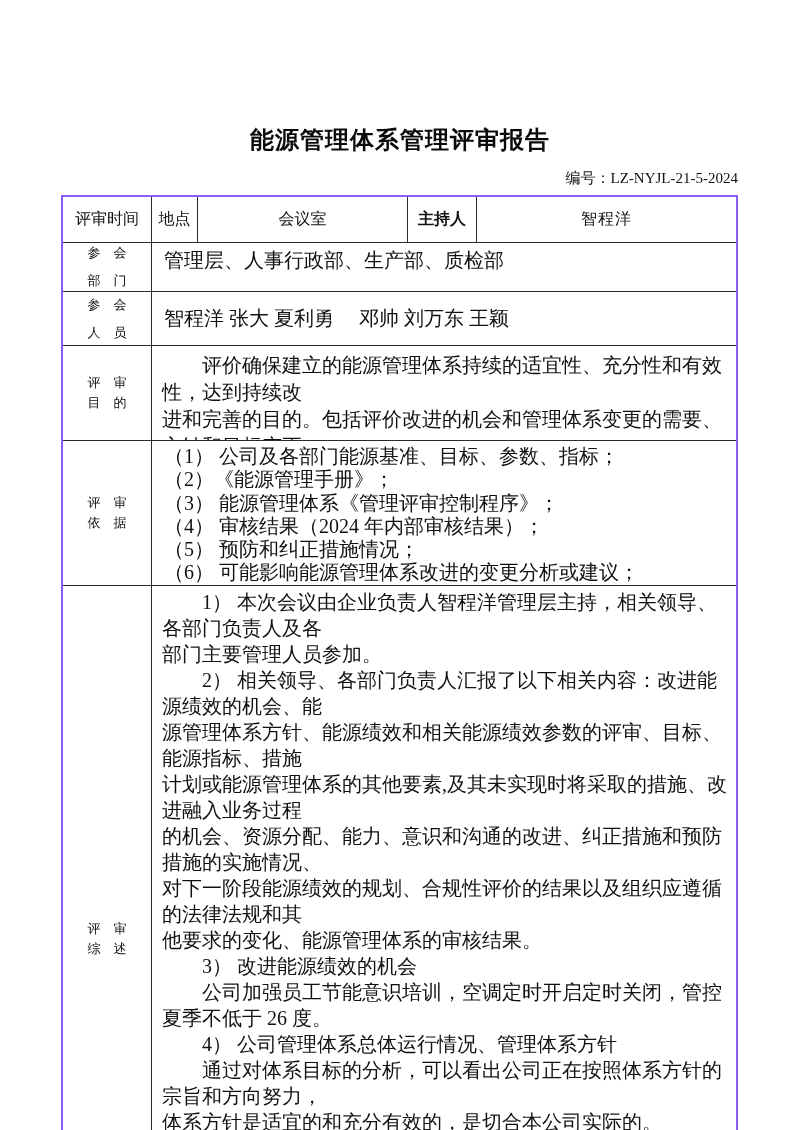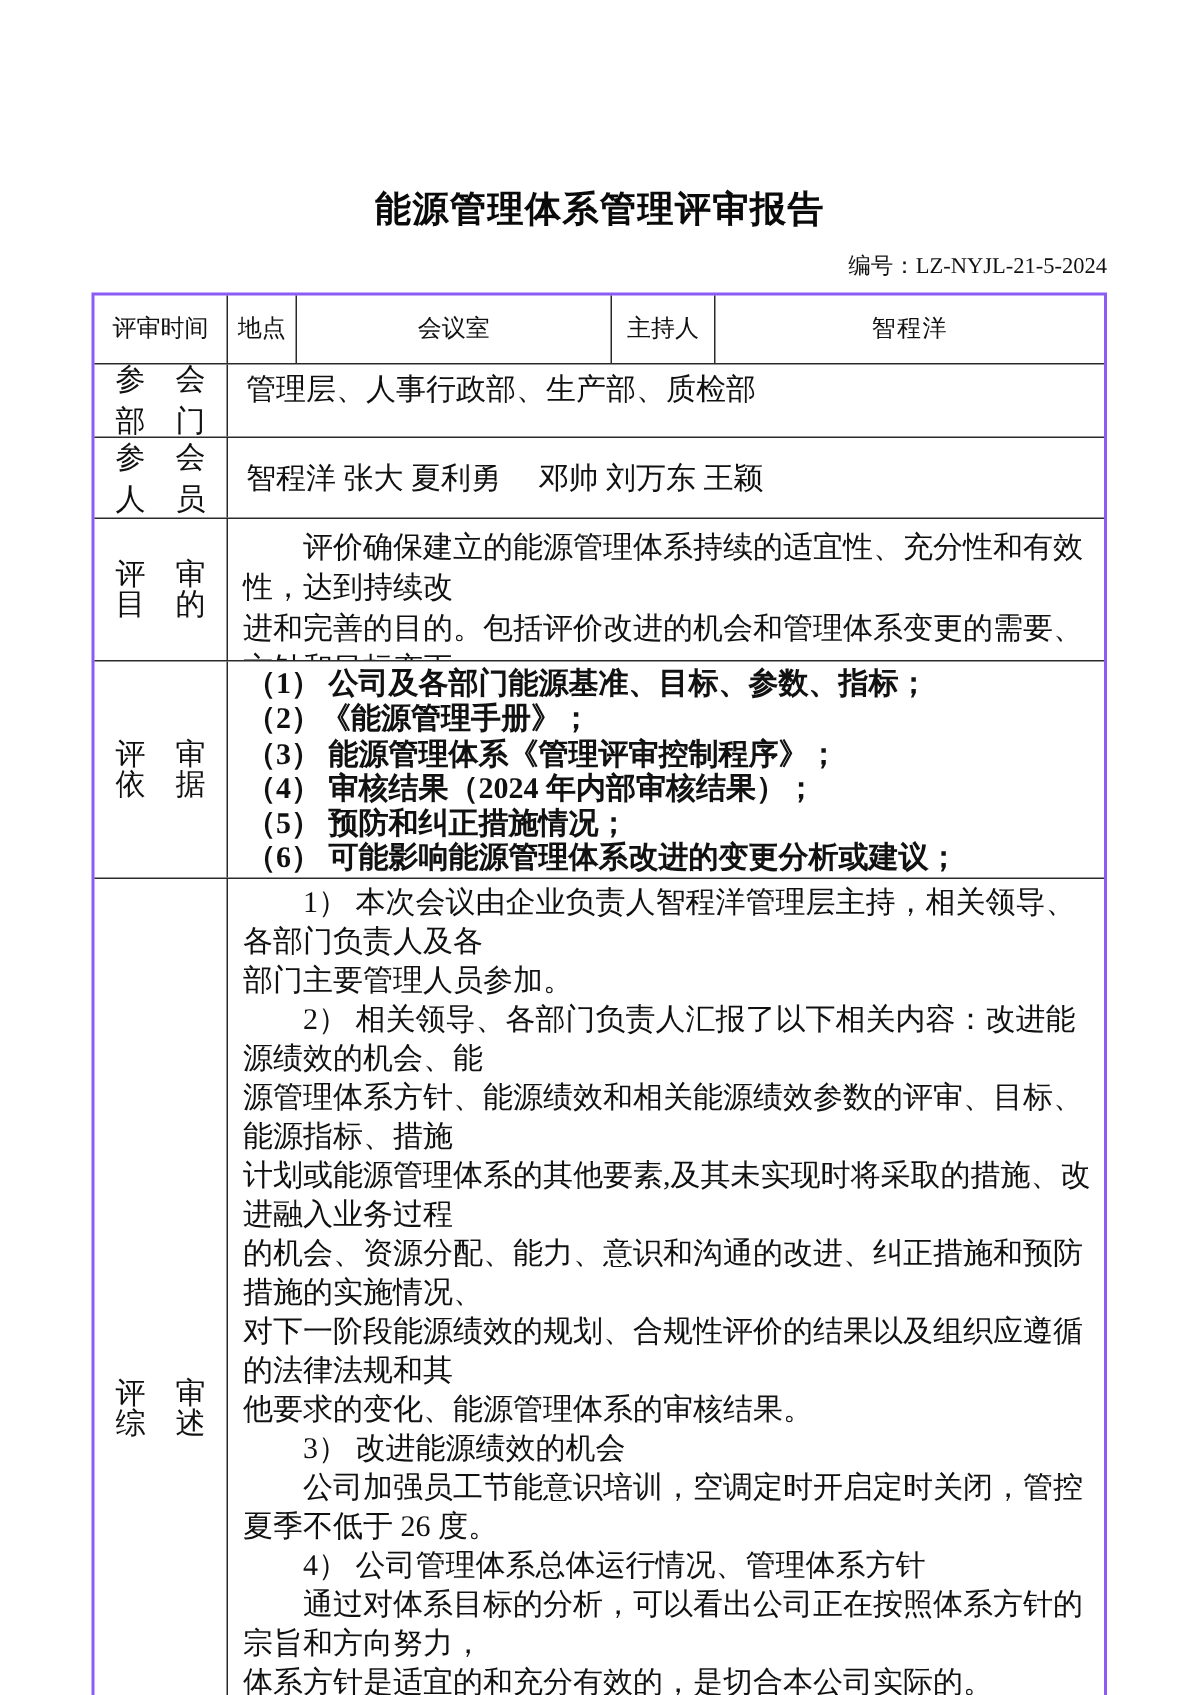--- a/index.html
+++ b/index.html
@@ -35,48 +35,48 @@
   }
   .trow { display: flex; border-top: 1px solid #2b2b2b; }
   .trow:first-child { border-top: none; }
   .tcell { border-left: 1px solid #2b2b2b; }
   .tcell:first-child { border-left: none; }
 
   .label-cell {
     width: 88px; flex: 0 0 88px;
     display: flex; align-items: center; justify-content: center;
     text-align: center;
-    font-size: 20px;
+    font-size: 13px;
     white-space: pre;
   }
   .lh28 { line-height: 28px; }
   .lh34 { line-height: 20px; }
 
   
   .r1 { height: 45px; }
   .r1 .tcell { display: flex; align-items: center; justify-content: center; font-size: 16px; }
   .c-time-label { width: 88px; flex: 0 0 88px; }
   .c-time-value { width: 172px; flex: 0 0 172px; justify-content: flex-start !important; padding-left: 10px; }
   .c-loc-label  { width: 46px; flex: 0 0 46px; }
   .c-loc-value  { width: 210px; flex: 0 0 210px; }
-  .c-host-label { width: 69px; flex: 0 0 69px; }
+  .c-host-label { width: 69px; flex: 0 0 69px; font-weight: bold; }
   .c-host-value { flex: 1 1 auto; font-size: 21px; font-weight: normal; letter-spacing: 1px; }
 
   .r2 { height: 49px; }
   .r3 { height: 54px; }
   .r4 { height: 95px; }
   .r5 { height: 145px; }
   .r6 { min-height: 445px; }
 
   .content-cell { flex: 1 1 auto; font-size: 20px; overflow: hidden; }
 
   .dept-value { padding: 5px 10px 0 12px; line-height: 24px; white-space: pre-wrap; }
   .attendee-value { display: flex; align-items: center; padding-left: 12px; white-space: pre; }
   .purpose-content { padding: 6px 8px 0 10px; line-height: 27px; white-space: pre-wrap; }
-  .basis-content { padding: 4px 8px 0 12px; line-height: 23.3px; white-space: pre-wrap; font-weight: bold; }
+  .basis-content { padding: 4px 8px 0 12px; line-height: 23.3px; white-space: pre-wrap; }
   .summary-content { padding: 3px 8px 0 10px; line-height: 26px; white-space: pre-wrap; }
 </style>
 </head>
 <body>
 
 <div class="doc">
 
   <div class="title">能源管理体系管理评审报告</div>
 
   <div class="doc-number">编号：LZ-NYJL-21-5-2024</div>

